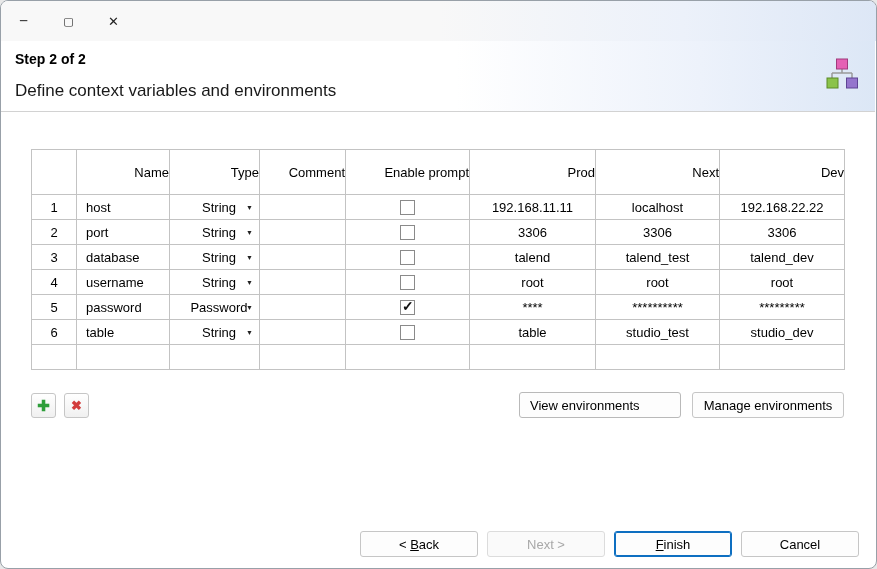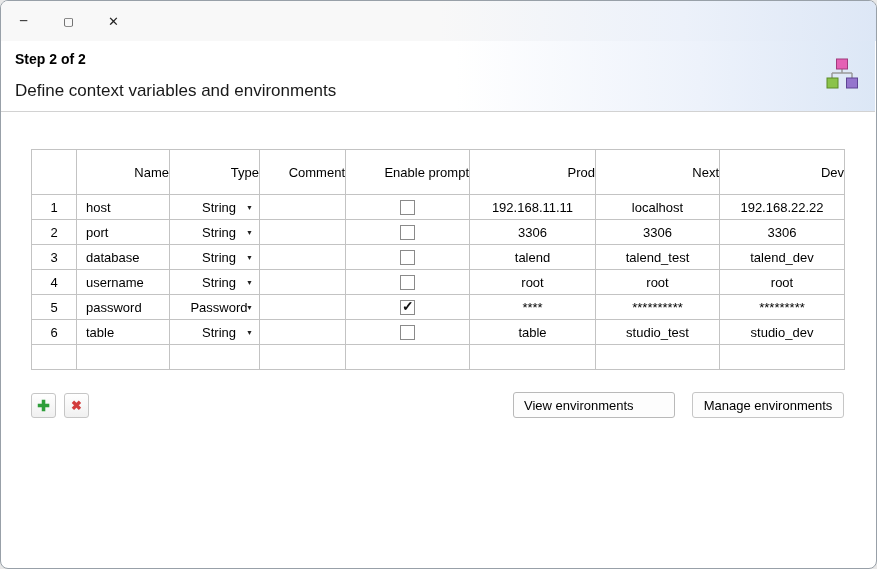--- a/index.html
+++ b/index.html
@@ -78,21 +78,21 @@
     display: flex; align-items: center; gap: 8px;
   }
   .icon-btn {
     width: 25px; height: 25px; border: 1px solid #c6c6c6; border-radius: 3px;
     background: linear-gradient(#ffffff, #f0f0f0);
     display: flex; align-items: center; justify-content: center;
     font-size: 14px; cursor: default; padding: 0;
   }
   .plus-glyph { color: #2e9e3a; font-weight: bold; font-size: 15px; line-height: 1; }
   .del-glyph  { color: #d23c3c; font-weight: bold; font-size: 13px; line-height: 1; }
-  .env-btns { margin-left: auto; display: flex; gap: 17px; }
+  .env-btns { margin-left: auto; display: flex; gap: 11px; }
   .btn {
     height: 26px; border: 1px solid #c6c6c6; border-radius: 3px;
     background: #fdfdfd; font-size: 13px; color: #000; cursor: default;
     font-family: "Liberation Sans", sans-serif;
   }
   .view-btn { width: 162px; text-align: left; padding-left: 10px; border-color: #b9b9b9; }
   .manage-btn { width: 152px; text-align: center; }
 
   
   .footer {
@@ -244,14 +244,20 @@
     </button>
     <button class="icon-btn">
       <span class="del-glyph">✖</span>
     </button>
     <div class="env-btns">
       <button class="btn view-btn">View environments</button>
       <button class="btn manage-btn">Manage environments</button>
     </div>
   </div>
 
+  <div class="footer">
+    <button class="fbtn"><span>&lt; </span><span class="mn">B</span><span>ack</span></button>
+    <button class="fbtn disabled" disabled="">Next &gt;</button>
+    <button class="fbtn finish"><span class="mn">F</span><span>inish</span></button>
+    <button class="fbtn">Cancel</button>
+  </div>
 
 </div>
 
 </body></html>

